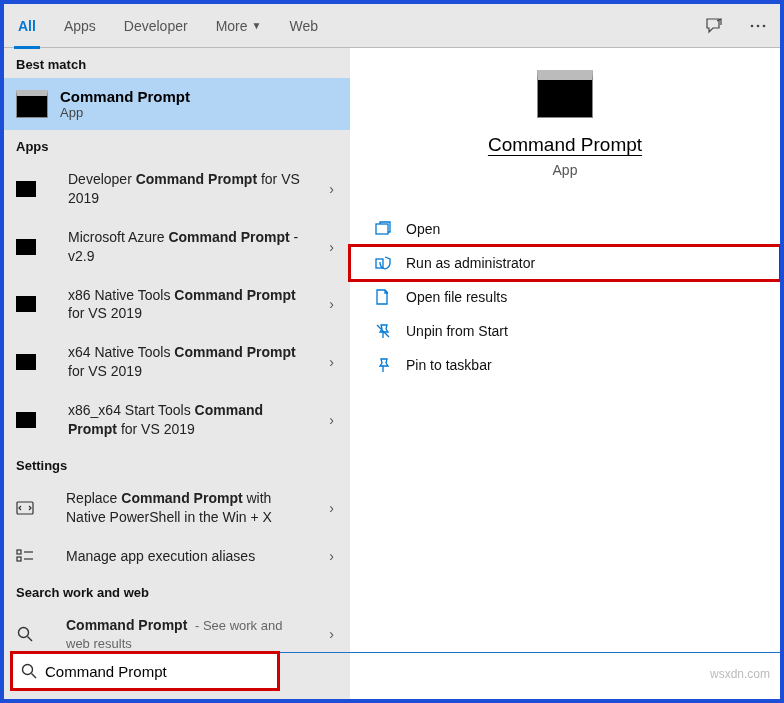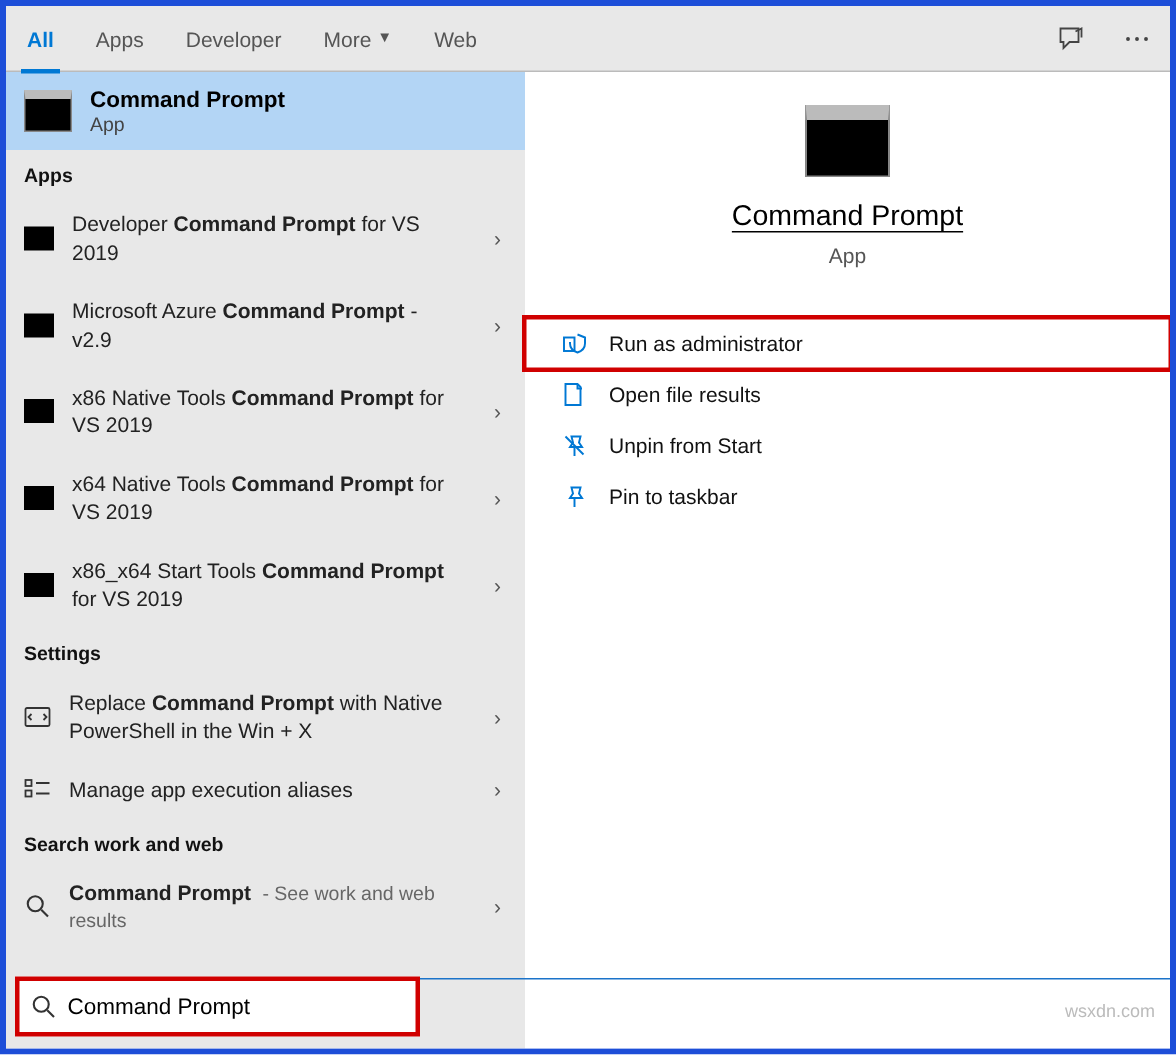--- a/index.html
+++ b/index.html
@@ -14,21 +14,21 @@
 .tabs-right .iconbtn { width: 28px; height: 28px; display:flex; align-items:center; justify-content:center; color:#444; cursor:pointer; }
 .main { flex: 1; display: flex; overflow: hidden; }
 .left { width: 346px; background: #e8e8e8; overflow-y: auto; border-right: 0; }
 .sect-label { font-size: 13px; font-weight: 600; padding: 9px 12px 6px; color: #111; }
 .best-match { display: flex; align-items: center; background: #b3d5f5; padding: 10px 12px; gap: 12px; }
 .cmd-thumb { width: 32px; height: 28px; background: #000; border: 1px solid #888; border-top: 6px solid #bbb; }
 .bm-title { font-size: 15px; font-weight: 700; }
 .bm-sub { font-size: 13px; color: #444; }
 .item { display: flex; align-items: center; padding: 10px 12px; gap: 12px; cursor: pointer; position: relative; }
 .item .sq { width: 20px; height: 16px; background: #000; flex-shrink: 0; }
-.item .txt { flex: 1; font-size: 14px; color: #222; line-height: 1.35; padding-right: 8px; }
+.item .txt { flex: 1; font-size: 14px; color: #222; line-height: 1.35; padding-right: 8px; margin-left: 20px; }
 .item .txt b { font-weight: 700; }
 .item .chevr { color: #555; font-size: 14px; padding: 0 4px; }
 .search-icon-sm { width: 18px; height: 18px; flex-shrink: 0; display:flex; align-items:center; justify-content:center; color:#333; }
 .web-sub { color: #666; margin-left: 4px; font-size: 13px; }
 .right { flex: 1; background: #fff; padding-top: 22px; display: flex; flex-direction: column; align-items: center; }
 .right .big-thumb { width: 56px; height: 48px; background: #000; border: 1px solid #888; border-top: 10px solid #bbb; margin-bottom: 16px; }
 .right .big-title { font-size: 19px; text-decoration: underline; text-underline-offset: 4px; margin-bottom: 6px; }
 .right .big-sub { font-size: 14px; color: #555; margin-bottom: 34px; }
 .actions { width: 100%; }
 .action { display: flex; align-items: center; gap: 14px; padding: 8px 24px; font-size: 14px; color: #111; cursor: pointer; }
@@ -66,20 +66,21 @@
             <circle cx="4" cy="10" r="1.3"></circle>
             <circle cx="10" cy="10" r="1.3"></circle>
             <circle cx="16" cy="10" r="1.3"></circle>
           </svg>
       </div>
     </div>
   </div>
 
   <div class="main">
     <div class="left">
+      <div class="sect-label">Best match</div>
       <div class="best-match">
         <div class="cmd-thumb"></div>
         <div>
           <div class="bm-title">Command Prompt</div>
           <div class="bm-sub">App</div>
         </div>
       </div>
 
       <div class="sect-label">Apps</div>
       <div class="item">
@@ -143,20 +144,29 @@
         <div class="txt"><b>Command Prompt</b><span class="web-sub"> - See work and web results</span></div>
         <div class="chevr">›</div>
       </div>
     </div>
 
     <div class="right">
       <div class="big-thumb"></div>
       <div class="big-title">Command Prompt</div>
       <div class="big-sub">App</div>
       <div class="actions">
+        <div class="action">
+          <span class="aicon">
+            <svg width="16" height="16" viewBox="0 0 16 16" fill="none" stroke="currentColor" stroke-width="1.3">
+                <rect x="1" y="3" width="12" height="10"></rect>
+                <path d="M5 3 v-2 h10 v10 h-2"></path>
+              </svg>
+          </span>
+          <span>Open</span>
+        </div>
         <div class="action highlight">
           <span class="aicon">
             <svg width="16" height="16" viewBox="0 0 16 16" fill="none" stroke="currentColor" stroke-width="1.3">
                 <rect x="1" y="4" width="7" height="9"></rect>
                 <path d="M10 2 l5 2 v4 c0 3 -2 5 -5 6 c-3 -1 -5 -3 -5 -6 v-1"></path>
               </svg>
           </span>
           <span>Run as administrator</span>
         </div>
         <div class="action">

